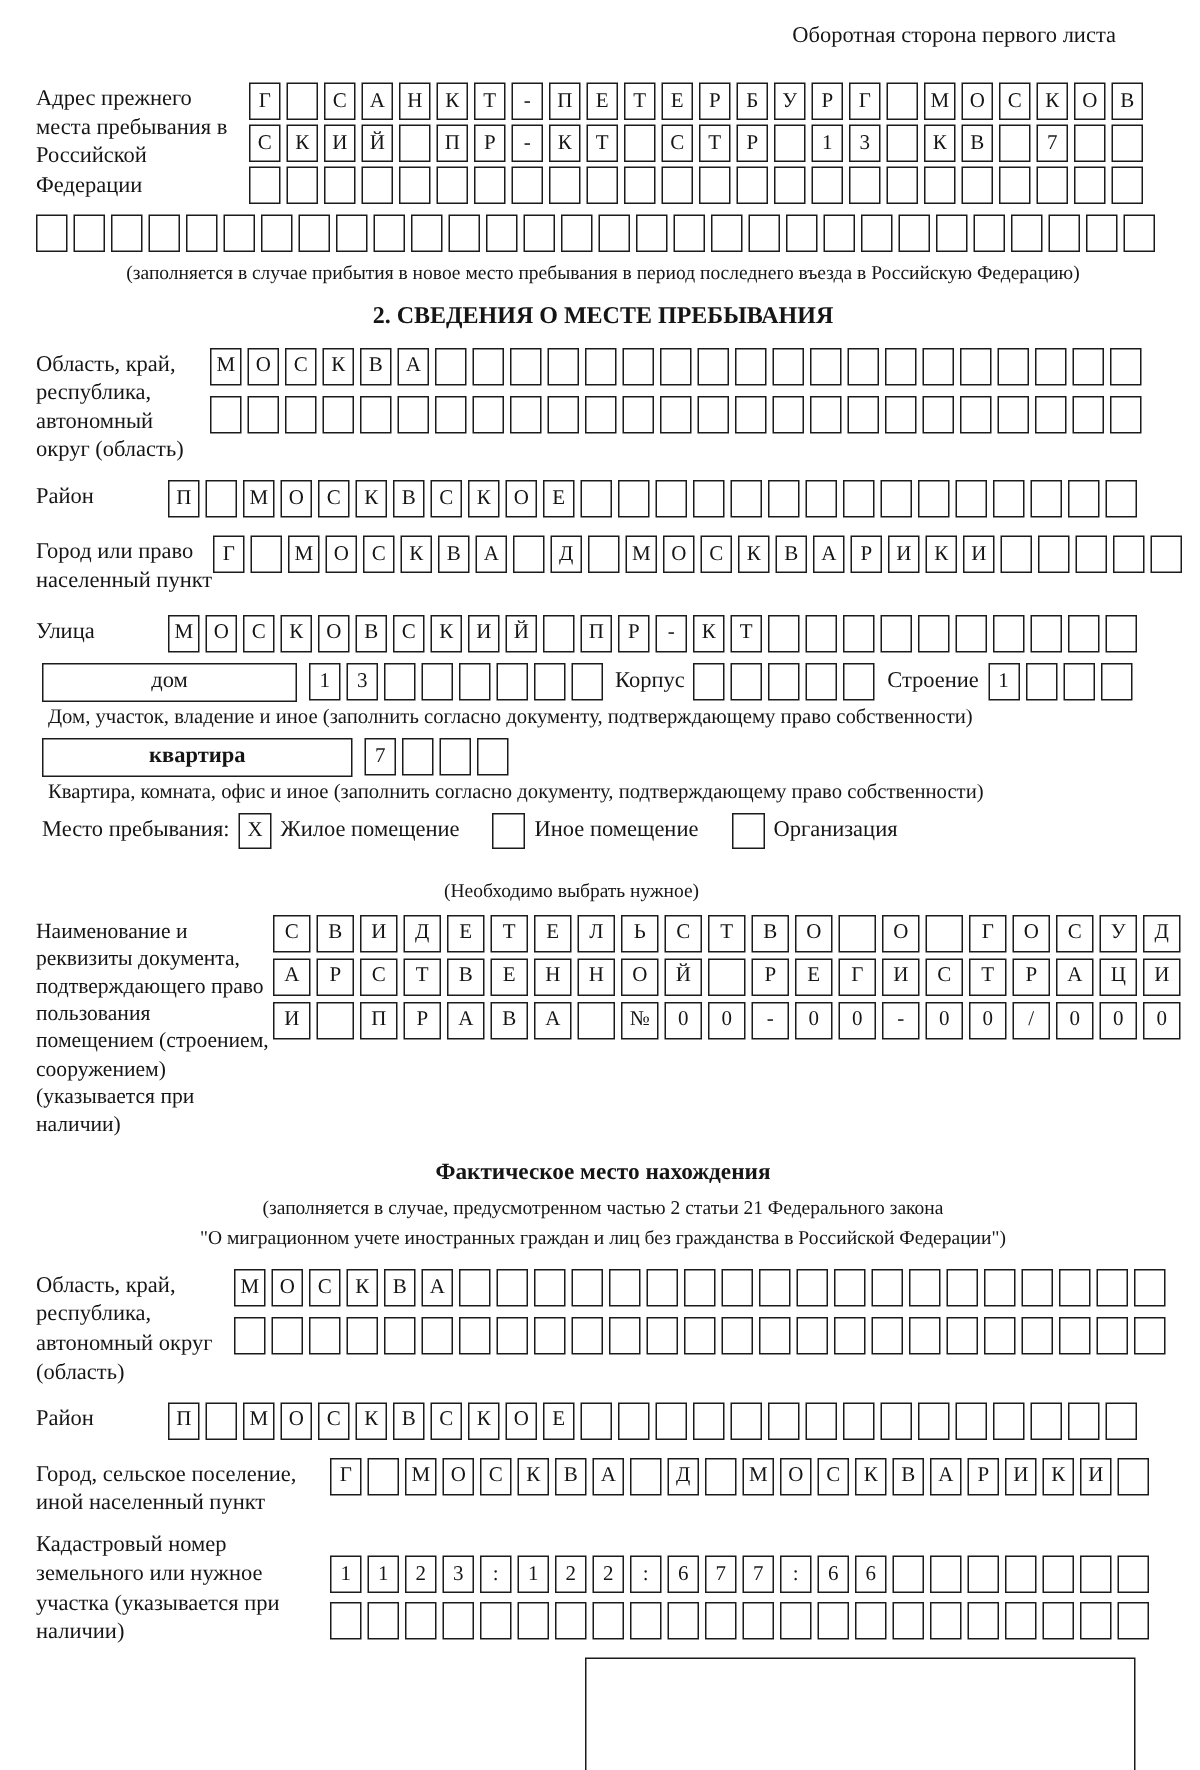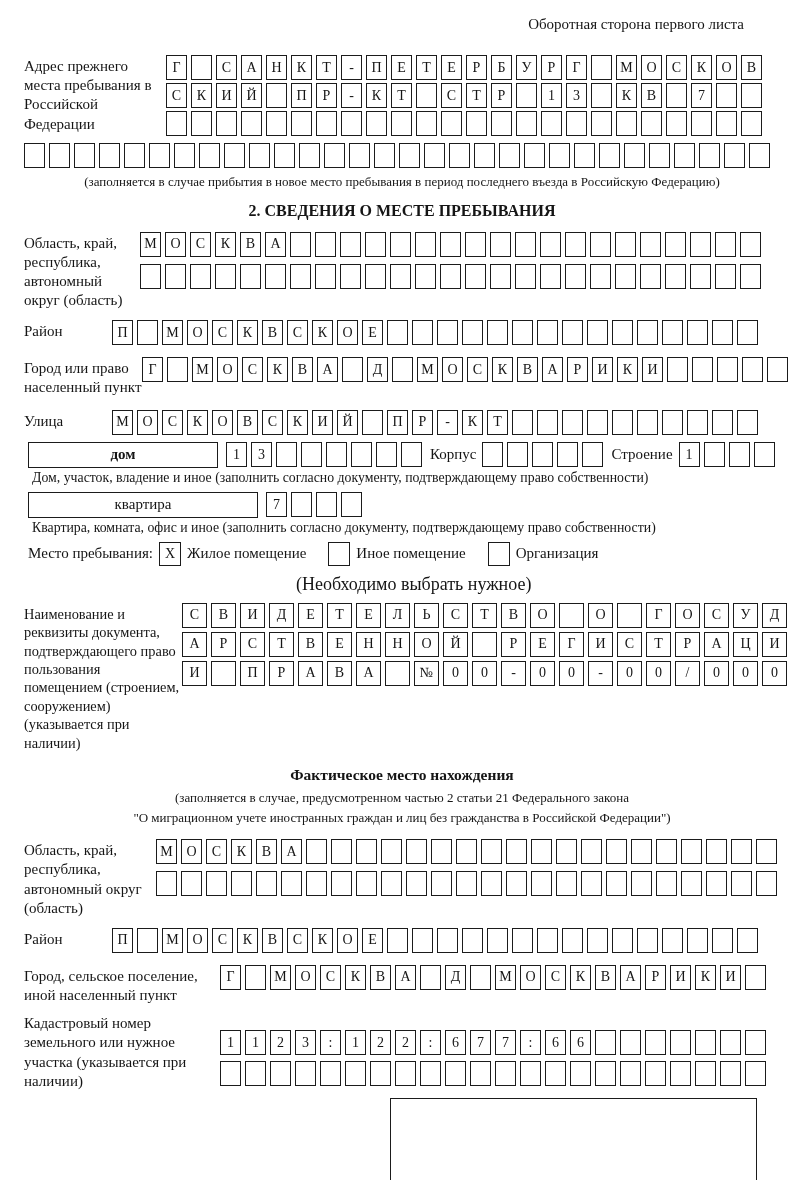--- a/index.html
+++ b/index.html
@@ -35,21 +35,21 @@
   .wbox {
     border:1.8px solid #1b1b1b; height:26px;
     display:inline-flex; align-items:center; justify-content:center;
     flex:0 0 auto;
   }
   .inline-row { display:flex; align-items:center; margin:2px 0 2px 4px; }
   .gap6 { width:6px; } .gap8 { width:8px; } .gap10 { width:10px; }
 
   .mrow { display:flex; align-items:center; margin:6px 0 2px 4px; gap:6px; }
   .mrow .cell { width:22px; height:24px; font-size:14px; }
-  .hint { font-size:18px; margin:8px 0 8px 272px; }
+  .hint { font-size:13px; margin:20px 0 8px 272px; }
 
   .stamp { border:1.8px solid #1b1b1b; width:367px; height:172px; margin-left:366px; margin-top:6px; }
 
   .mt4{margin-top:4px;} .mt10{margin-top:10px;}
 </style>
 </head>
 <body>
 
 <div class="note">Оборотная сторона первого листа</div>
 
@@ -322,21 +322,21 @@
       <span class="cell"></span>
       <span class="cell"></span>
       <span class="cell"></span>
       <span class="cell"></span>
       <span class="cell"></span>
       <span class="cell"></span>
     </div>
 </div>
 
 <div class="inline-row">
-  <div class="wbox" style="width:190px;font-weight:bold;">дом</div>
+  <div class="wbox" style="width:170px;">дом</div>
   <span class="gap8"></span>
   <div class="cells mid">
       <span class="cell">1</span>
       <span class="cell">3</span>
       <span class="cell"></span>
       <span class="cell"></span>
       <span class="cell"></span>
       <span class="cell"></span>
       <span class="cell"></span>
       <span class="cell"></span>
@@ -357,21 +357,21 @@
   <div class="cells mid">
       <span class="cell">1</span>
       <span class="cell"></span>
       <span class="cell"></span>
       <span class="cell"></span>
     </div>
 </div>
 <div class="cap-left">Дом, участок, владение и иное (заполнить согласно документу, подтверждающему право собственности)</div>
 
 <div class="inline-row">
-  <div class="wbox" style="width:230px;">квартира</div>
+  <div class="wbox" style="width:207px;font-weight:bold;">квартира</div>
   <span class="gap8"></span>
   <div class="cells mid">
       <span class="cell">7</span>
       <span class="cell"></span>
       <span class="cell"></span>
       <span class="cell"></span>
     </div>
 </div>
 <div class="cap-left">Квартира, комната, офис и иное (заполнить согласно документу, подтверждающему право собственности)</div>
 

